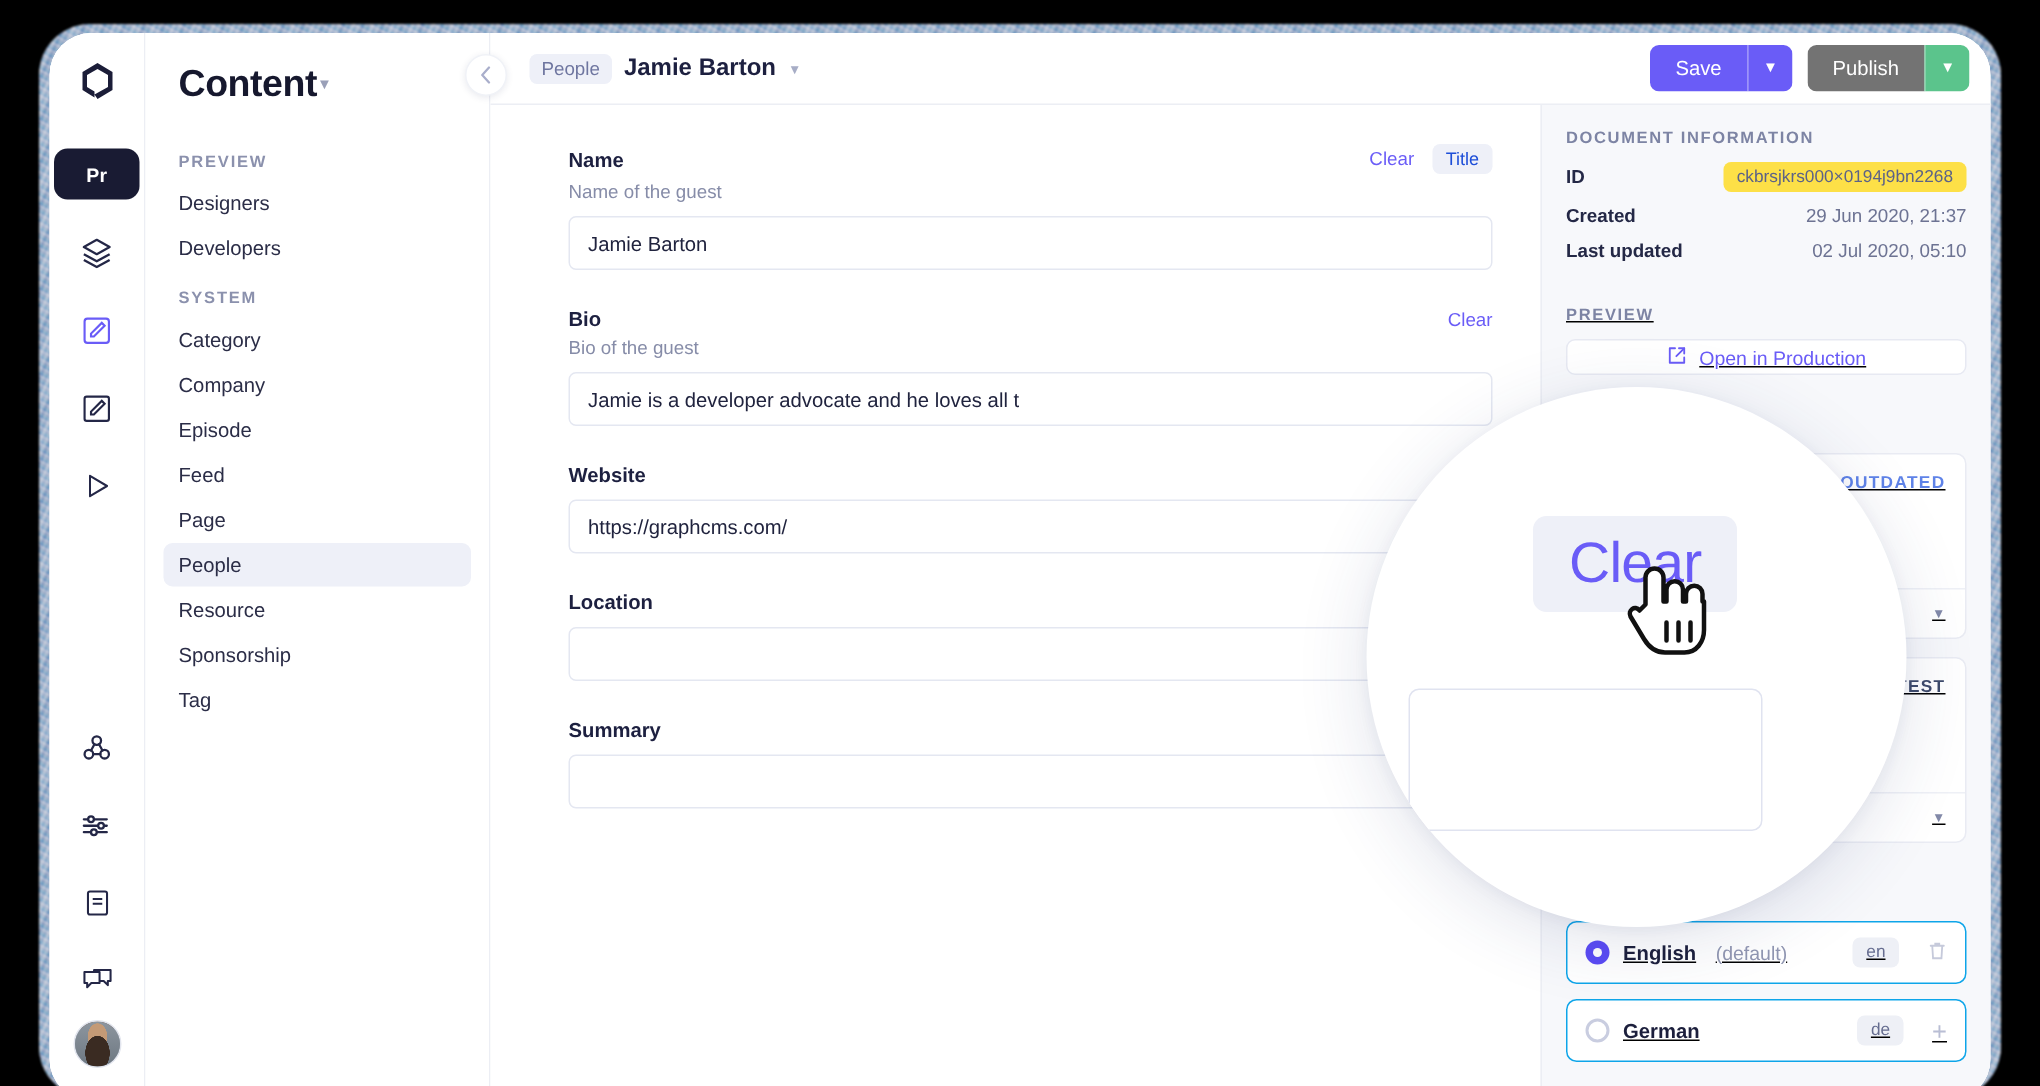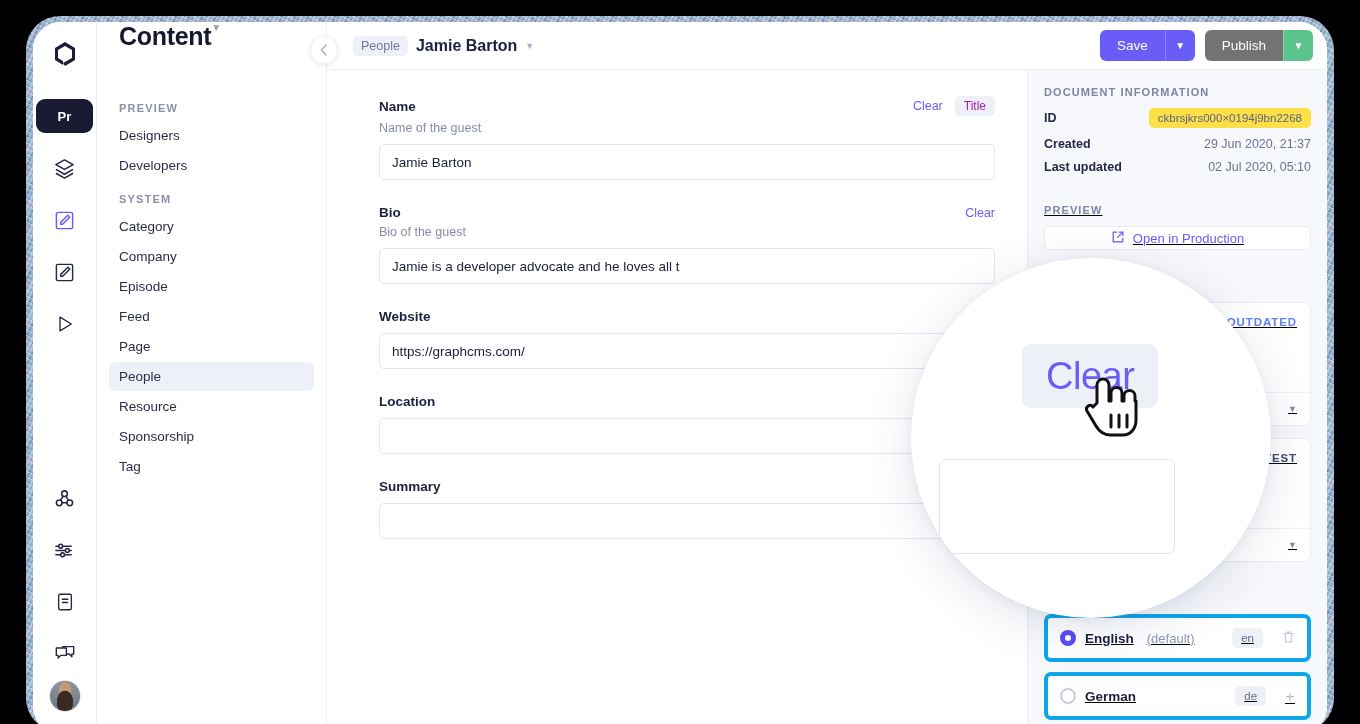--- a/index.html
+++ b/index.html
@@ -77,21 +77,21 @@
       linear-gradient(#8d969f,#6d7781);
   }
 
   
   .side {
     width: 230px; flex: 0 0 230px;
     background: #fff; border-right: 1px solid #eceef4;
     padding: 0 12px;
   }
   .side-head {
-    height: 68px; display: flex; padding-left: 10px; gap: 0;
+    height: 68px; display: flex; align-items: center; padding-left: 10px; gap: 0;
   }
   .side-title { font-size: 25px; font-weight: 700; color: #16182e; letter-spacing:-.3px; }
   .caret { color:#9aa0b8; font-size: 10px; }
   .side-group { font-size: 11px; letter-spacing: 1.2px; color: #8b91ad;
     font-weight: 600; padding: 12px 10px 7px; }
   .side-item {
     font-size: 13.5px; color: #2b2d47; padding: 7px 10px; border-radius: 6px;
     margin-bottom: 1px;
   }
   .side-item.sel { background: #eef0f8; }
@@ -135,21 +135,21 @@
   .body { flex: 1 1 auto; display: flex; min-height: 0; }
   .form {
     flex: 1 1 auto; padding: 26px 32px 0 52px; overflow: hidden; background: #fff;
   }
   .field { margin-bottom: 25px; }
   .field-head { display: flex; align-items: center; }
   .field-label { font-size: 13.5px; color: #1d2040; font-weight: 600; }
   .field-head-sp { flex: 1 1 auto; }
   .clear-link { font-size: 12.5px; color: #6a5cf7; }
   .title-chip {
-    font-size: 12px; color: #a21caf; background: #eef0f8;
+    font-size: 12px; color: #1d4ed8; background: #eef0f8;
     padding: 3px 9px; border-radius: 5px; margin-left: 12px;
   }
   .field-desc { font-size: 12.5px; color: #868ca8; margin-top: 5px; }
   .input {
     margin-top: 9px; height: 36px; border: 1px solid #e4e7f1; border-radius: 5px;
     display: flex; align-items: center; padding: 0 12px;
     font-size: 13.5px; color: #20233e; background: #fff;
   }
 
   
@@ -183,21 +183,21 @@
   .dot.green { background: #49c07f; }
   .stage-date { font-size: 12.5px; color: #6d7393; margin-top: 7px; }
   .locs { display: flex; gap: 8px; margin-top: 9px; }
   .loc-chip { background: #eef0f6; color: #666d90; font-size: 11.5px; padding: 4px 9px; border-radius: 5px; }
   .stage-foot {
     border-top: 1px solid #eef0f6; padding: 9px 13px;
     display: flex; align-items: center; color: #8289a8; font-size: 12.5px;
   }
   .stage-foot .sp { flex: 1 1 auto; }
   .loc-card {
-    background: #fff; border: 4px solid #0ea5e9; border-radius: 7px;
+    background: #fff; border: 1px solid #0ea5e9; border-radius: 7px;
     display: flex; align-items: center; padding: 10px 12px; margin-bottom: 10px; gap: 9px;
   }
   .radio-on {
     width: 16px; height: 16px; border-radius: 50%; background: #5b4bf5;
     display:flex; align-items:center; justify-content:center;
   }
   .radio-on i { width: 6px; height: 6px; border-radius: 50%; background: #fff; display:block; }
   .radio-off { width:16px; height:16px; border-radius:50%; border:2px solid #c9cde0; }
   .loc-name { font-size: 13.5px; color: #1c1f3c; font-weight: 600; }
   .loc-def { font-size: 13px; color: #9197b2; font-weight: 400; margin-left: 4px;}

